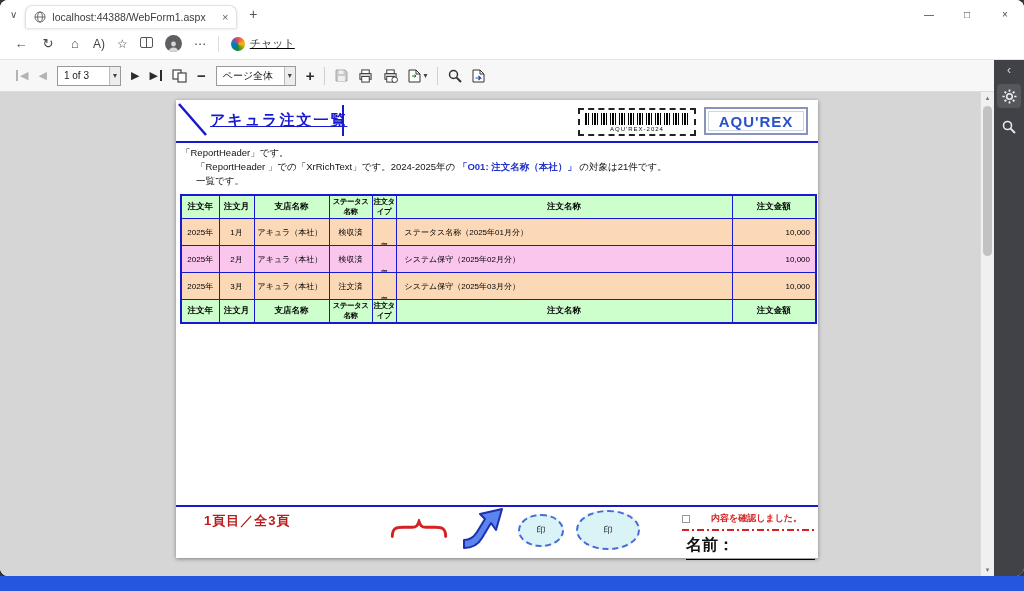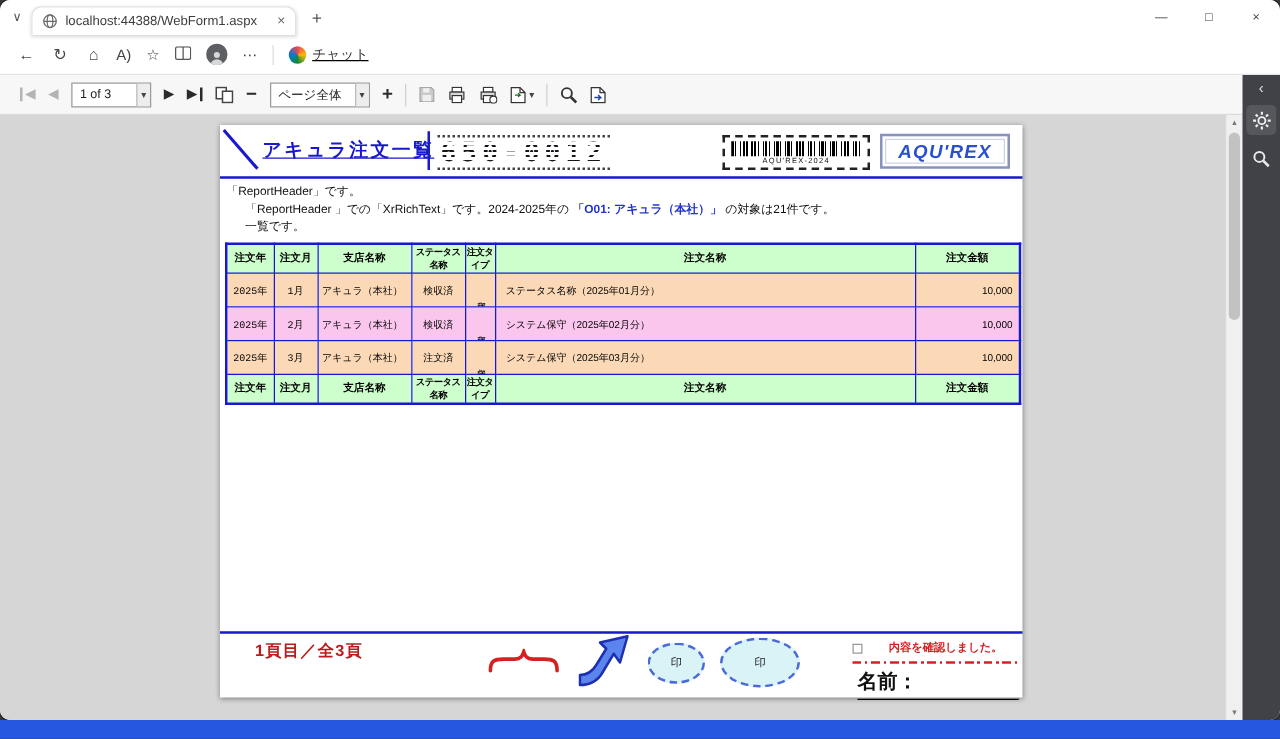--- a/index.html
+++ b/index.html
@@ -87,36 +87,36 @@
             background:repeating-linear-gradient(to bottom, transparent 0 2px, #fff 2px 4px); }
   .barcode-box { position:absolute; left:402px; top:8px; width:118px; height:28px;
             border:2px dashed #222; display:flex; flex-direction:column; align-items:center;
             justify-content:center; gap:1px; padding:2px; }
   .bars { width:104px; height:12px;
           background:repeating-linear-gradient(90deg,#000 0 2px,transparent 2px 3px,#000 3px 4px,
                      transparent 4px 7px,#000 7px 8px,transparent 8px 9px); }
   .barcode-label { font-size:6px; letter-spacing:1px; color:#111; }
   .logo-box { position:absolute; left:528px; top:7px; width:104px; height:28px;
               border:2px solid #8894bc; box-shadow:inset 0 0 0 2px #fff, inset 0 0 0 3px #cdd4e4;
-              display:flex; align-items:center; justify-content:center; background:#fff;font-style:italic; }
+              display:flex; align-items:center; justify-content:center; background:#fff; }
   .logo-text { font-size:15px; font-weight:bold; color:#2a50cc; letter-spacing:1px; }
   .top-rule { position:absolute; left:0; top:41px; width:100%; height:2px; background:#1818cf; }
   .note1 { position:absolute; left:5px; top:47px; font-size:9.5px; color:#111; }
   .rich  { position:absolute; left:20px; top:61px; font-size:9.5px; color:#111; white-space:nowrap; }
   .rich .hl { color:#2233cc; font-weight:bold; }
   .rich2 { position:absolute; left:20px; top:75px; font-size:9.5px; color:#111; }
 
   .rpt-table { position:absolute; left:4px; top:94px; width:635px; border-collapse:collapse;
                table-layout:fixed; border:2px solid #1818cf; }
   .rpt-table th, .rpt-table td { border:1.5px solid #1818cf; overflow:hidden; }
   .rpt-table th { background:#ccffcc; font-size:8.5px; font-weight:bold; color:#000;
                   text-align:center; padding:1px 0; }
   .rpt-table th.fs8 { font-size:7.5px; letter-spacing:-0.5px; }
   .hdr-row { height:22px;padding-left:12px; } .data-row { height:27px; }
-  .c-year,.c-month,.c-status { text-align:center; font-size:8px; color:#000;font-family:Liberation Mono, monospace; }
+  .c-year,.c-month,.c-status { text-align:center; font-size:8px; color:#000; }
   .c-branch { font-size:8px; padding-left:3px; color:#000; }
   .c-type { text-align:center; }
   .vtext { writing-mode:vertical-rl; font-size:6.5px; line-height:1; margin:0 auto; color:#000; }
   .c-name { font-size:8px; padding-left:8px; color:#000; }
   .c-amount { font-size:8px; text-align:right; padding-right:5px; color:#000; }
   .row-peach td { background:#fbd9b7; }
   .row-pink  td { background:#fbc6ee; }
 
   .bottom-rule { position:absolute; left:0; top:405px; width:100%; height:2px; background:#1818cf; }
   .page-count { position:absolute; left:28px; top:412px; font-size:13px; font-weight:bold;
@@ -261,32 +261,31 @@
     </div>
 
     <div class="content">
 
       <div class="page">
         <svg class="diag" width="30" height="34">
             <line x1="1" y1="1" x2="28" y2="32" stroke="#1818cf" stroke-width="2.5"></line>
           </svg>
         <div class="rpt-title">アキュラ注文一覧</div>
         <div class="title-vr"></div>
-        <div class="postal">650-0012</div>
         <div class="barcode-box">
           <div class="bars"></div>
           <div class="barcode-label">AQU'REX-2024</div>
         </div>
         <div class="logo-box">
           <span class="logo-text">AQU'REX</span>
         </div>
         <div class="top-rule"></div>
 
         <div class="note1">「ReportHeader」です。</div>
-        <div class="rich"><span>「ReportHeader 」での「XrRichText」です。2024-2025年の </span><span class="hl">「O01: アキュラ（本社）」</span><span> の対象は21件です。</span></div>
+        <div class="rich"><span>「ReportHeader 」での「XrRichText」です。2024-2025年の </span><span class="hl">「O01: 注文名称（本社）」</span><span> の対象は21件です。</span></div>
         <div class="rich2">一覧です。</div>
 
         <table class="rpt-table">
           <colgroup>
             <col style="width:38px">
               <col style="width:35px">
               <col style="width:75px">
             <col style="width:43px">
               <col style="width:24px">
               <col style="width:336px">

